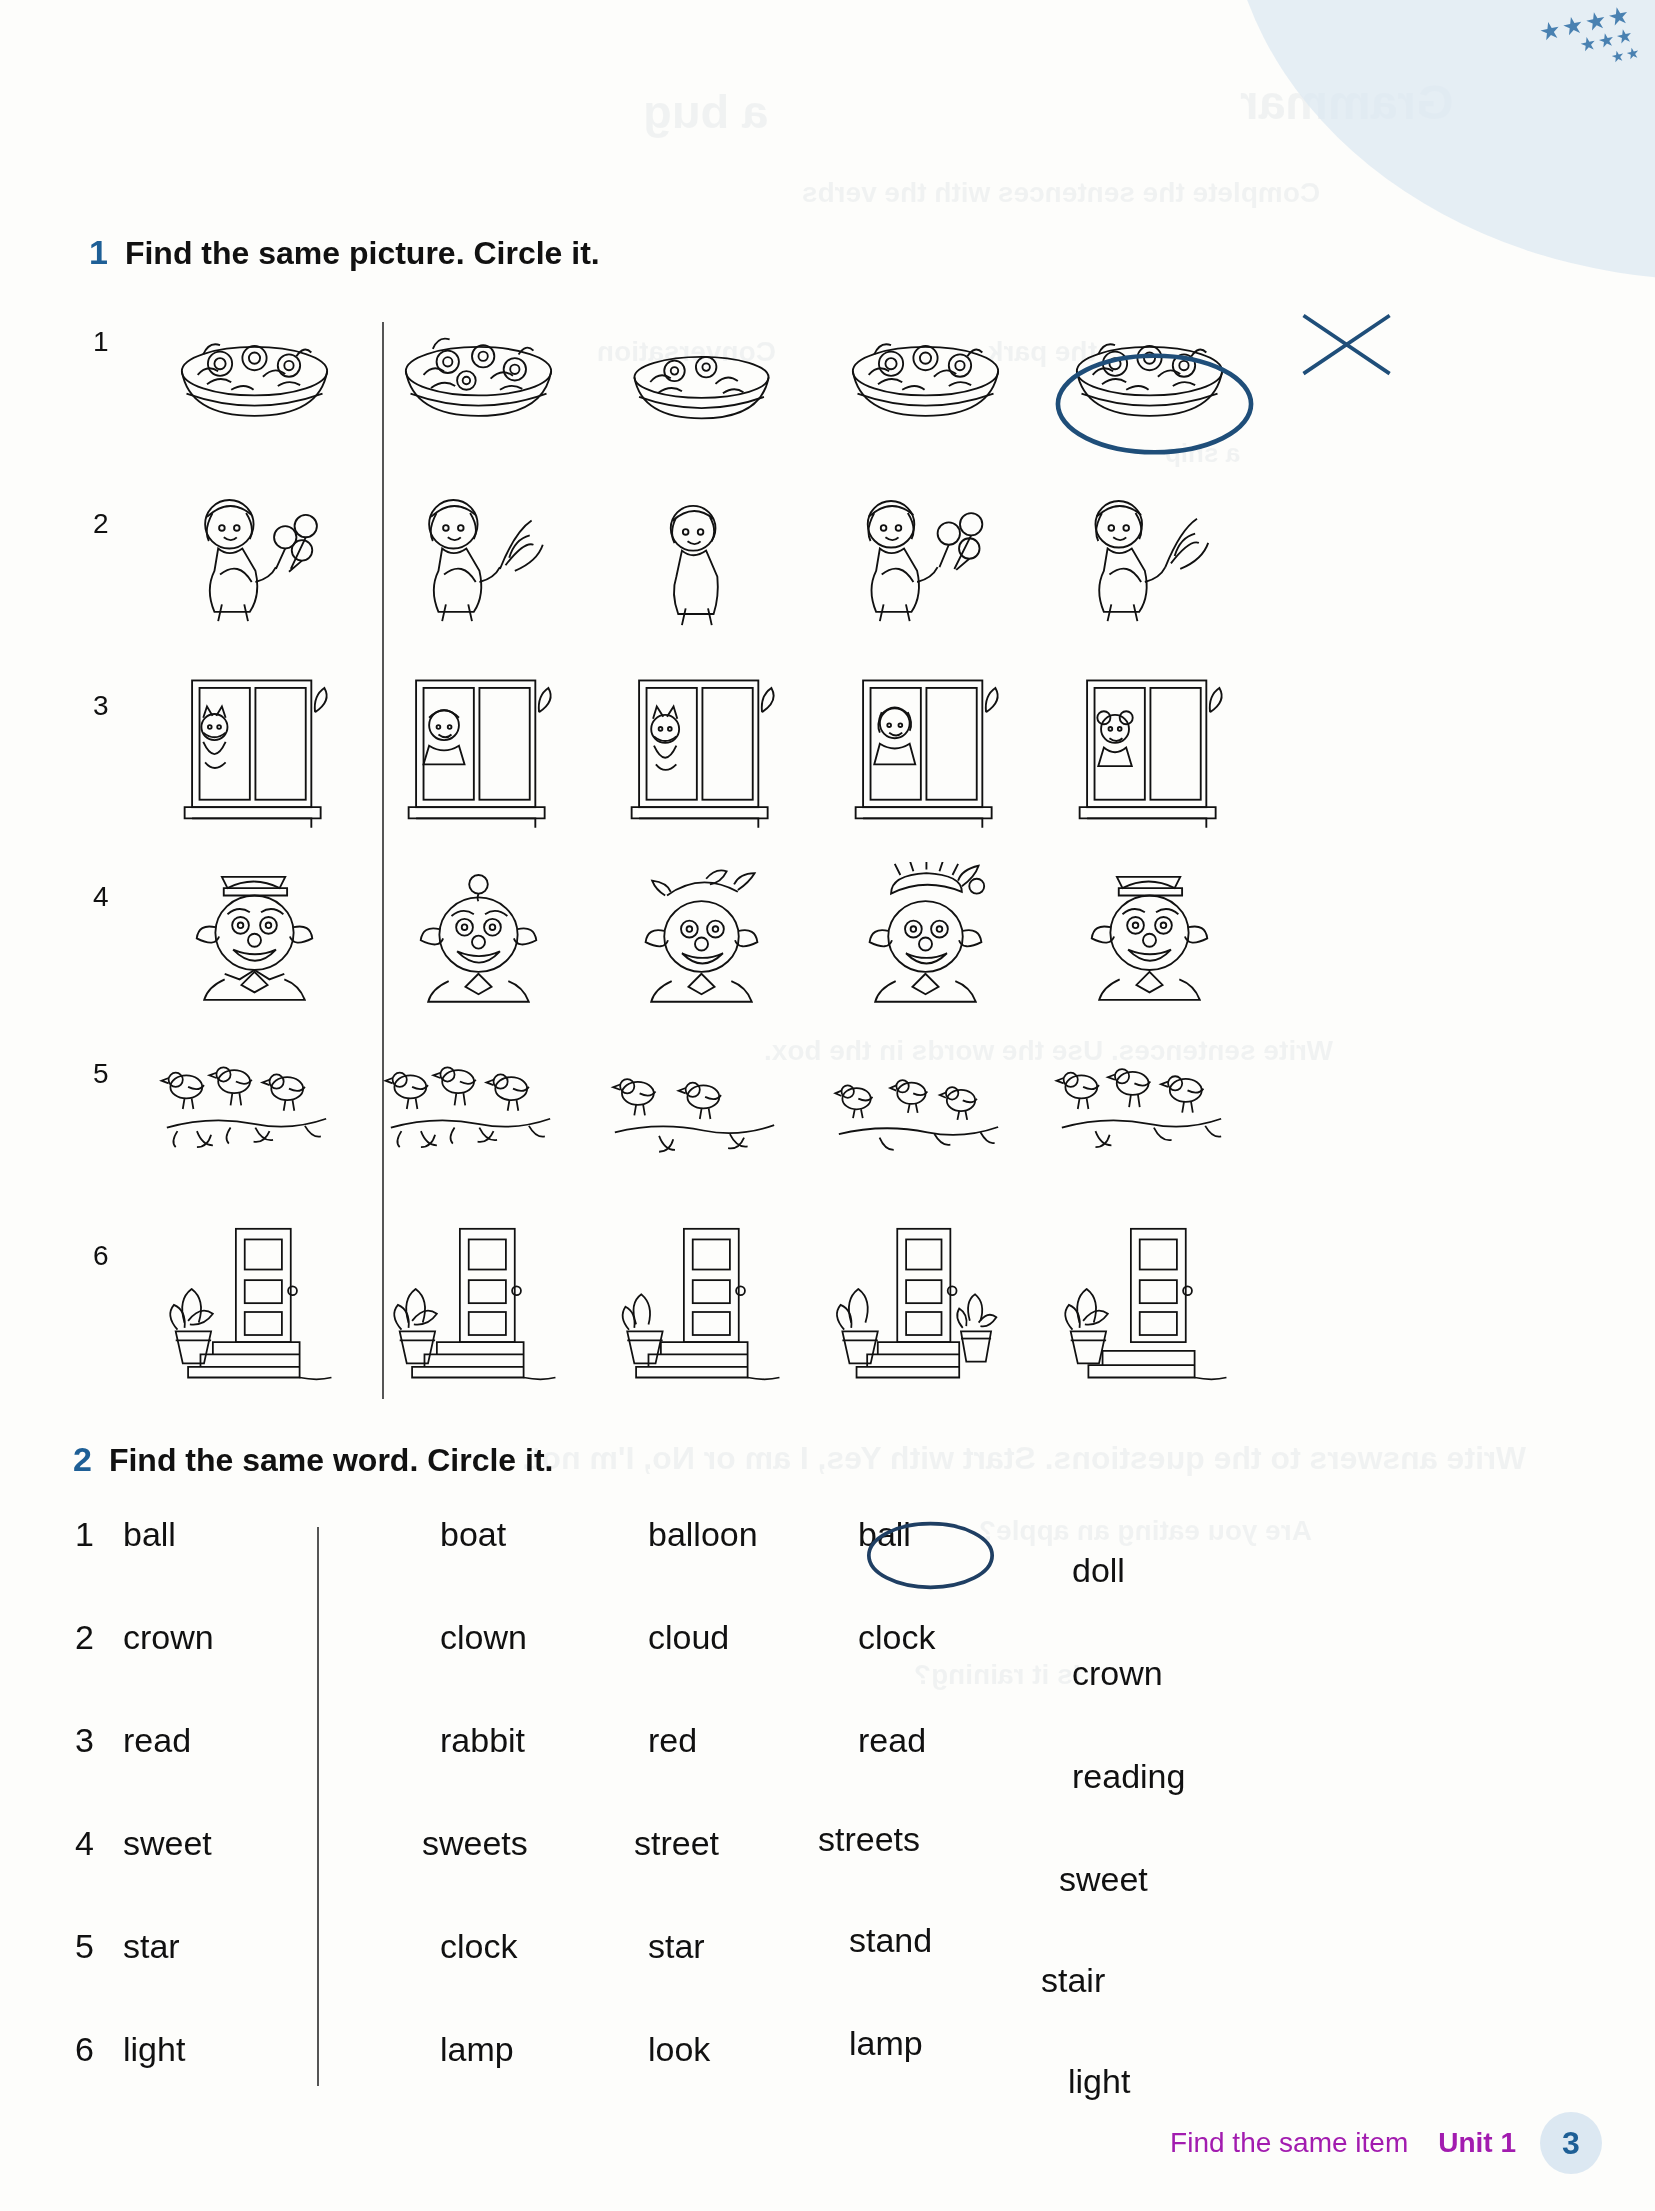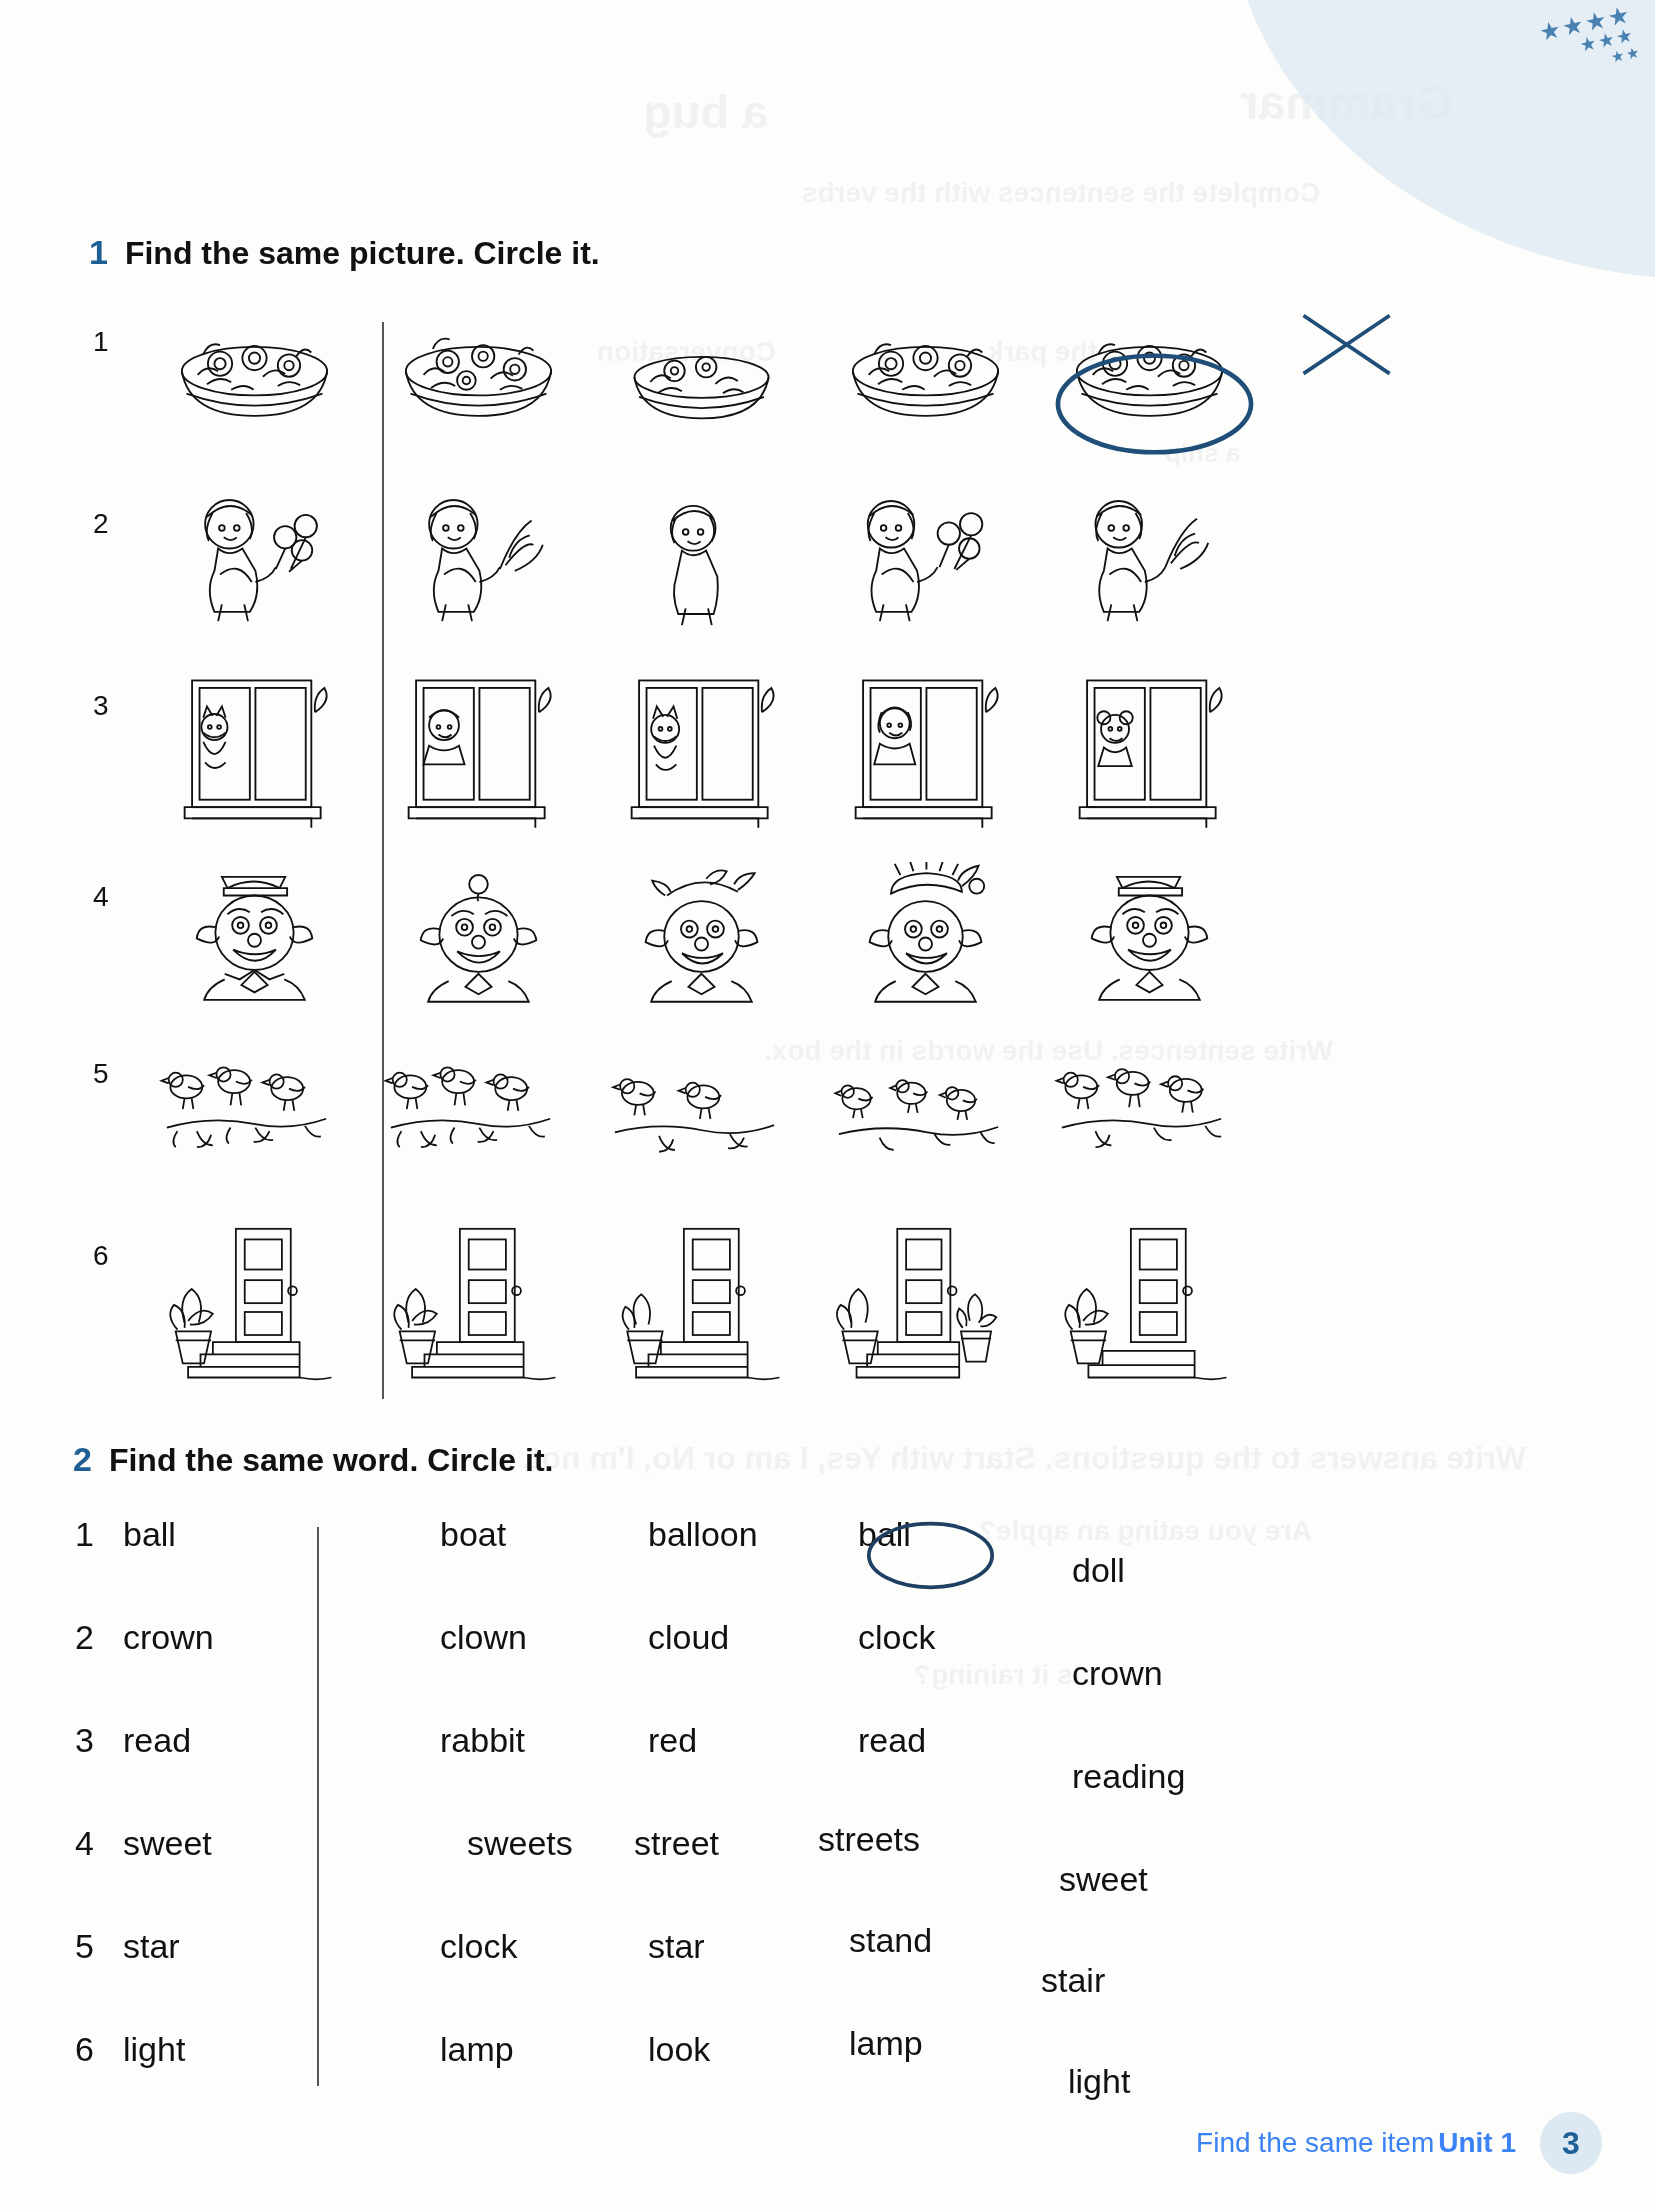--- a/index.html
+++ b/index.html
@@ -148,24 +148,24 @@
     border: 2.8px solid #1f3f63;
     border-radius: 50%;
     pointer-events: none;
   }
 
   .footer {
     position: absolute;
     right: 140px;
     bottom: 52px;
     font-size: 28px;
-    color: #3b82f6;
+    color: #a21caf;
     display: flex;
     align-items: center;
-    gap: 4px;
+    gap: 30px;
   }
   .footer .unit { font-weight: bold; }
   .pagebox {
     position: absolute;
     right: 54px;
     bottom: 37px;
     width: 62px;
     height: 62px;
     border-radius: 50%;
     background: #dce8f2;
@@ -819,21 +819,21 @@
       <span class="w-key">read</span>
       <span class="w-opt w1">rabbit</span>
       <span class="w-opt w2">red</span>
       <span class="w-opt w3">read</span>
       <span class="w-opt w4">reading</span>
     </div>
 
     <div class="word-row">
       <span class="w-idx">4</span>
       <span class="w-key">sweet</span>
-      <span class="w-opt w1" style="left:347px;margin-left:45px;">sweets</span>
+      <span class="w-opt w1" style="left:347px;">sweets</span>
       <span class="w-opt w2" style="left:559px;text-align:center;">street</span>
       <span class="w-opt w3" style="left:743px; top:-3.7px;">streets</span>
       <span class="w-opt w4" style="left:984px;">sweet</span>
     </div>
 
     <div class="word-row">
       <span class="w-idx">5</span>
       <span class="w-key">star</span>
       <span class="w-opt w1">clock</span>
       <span class="w-opt w2">star</span>

